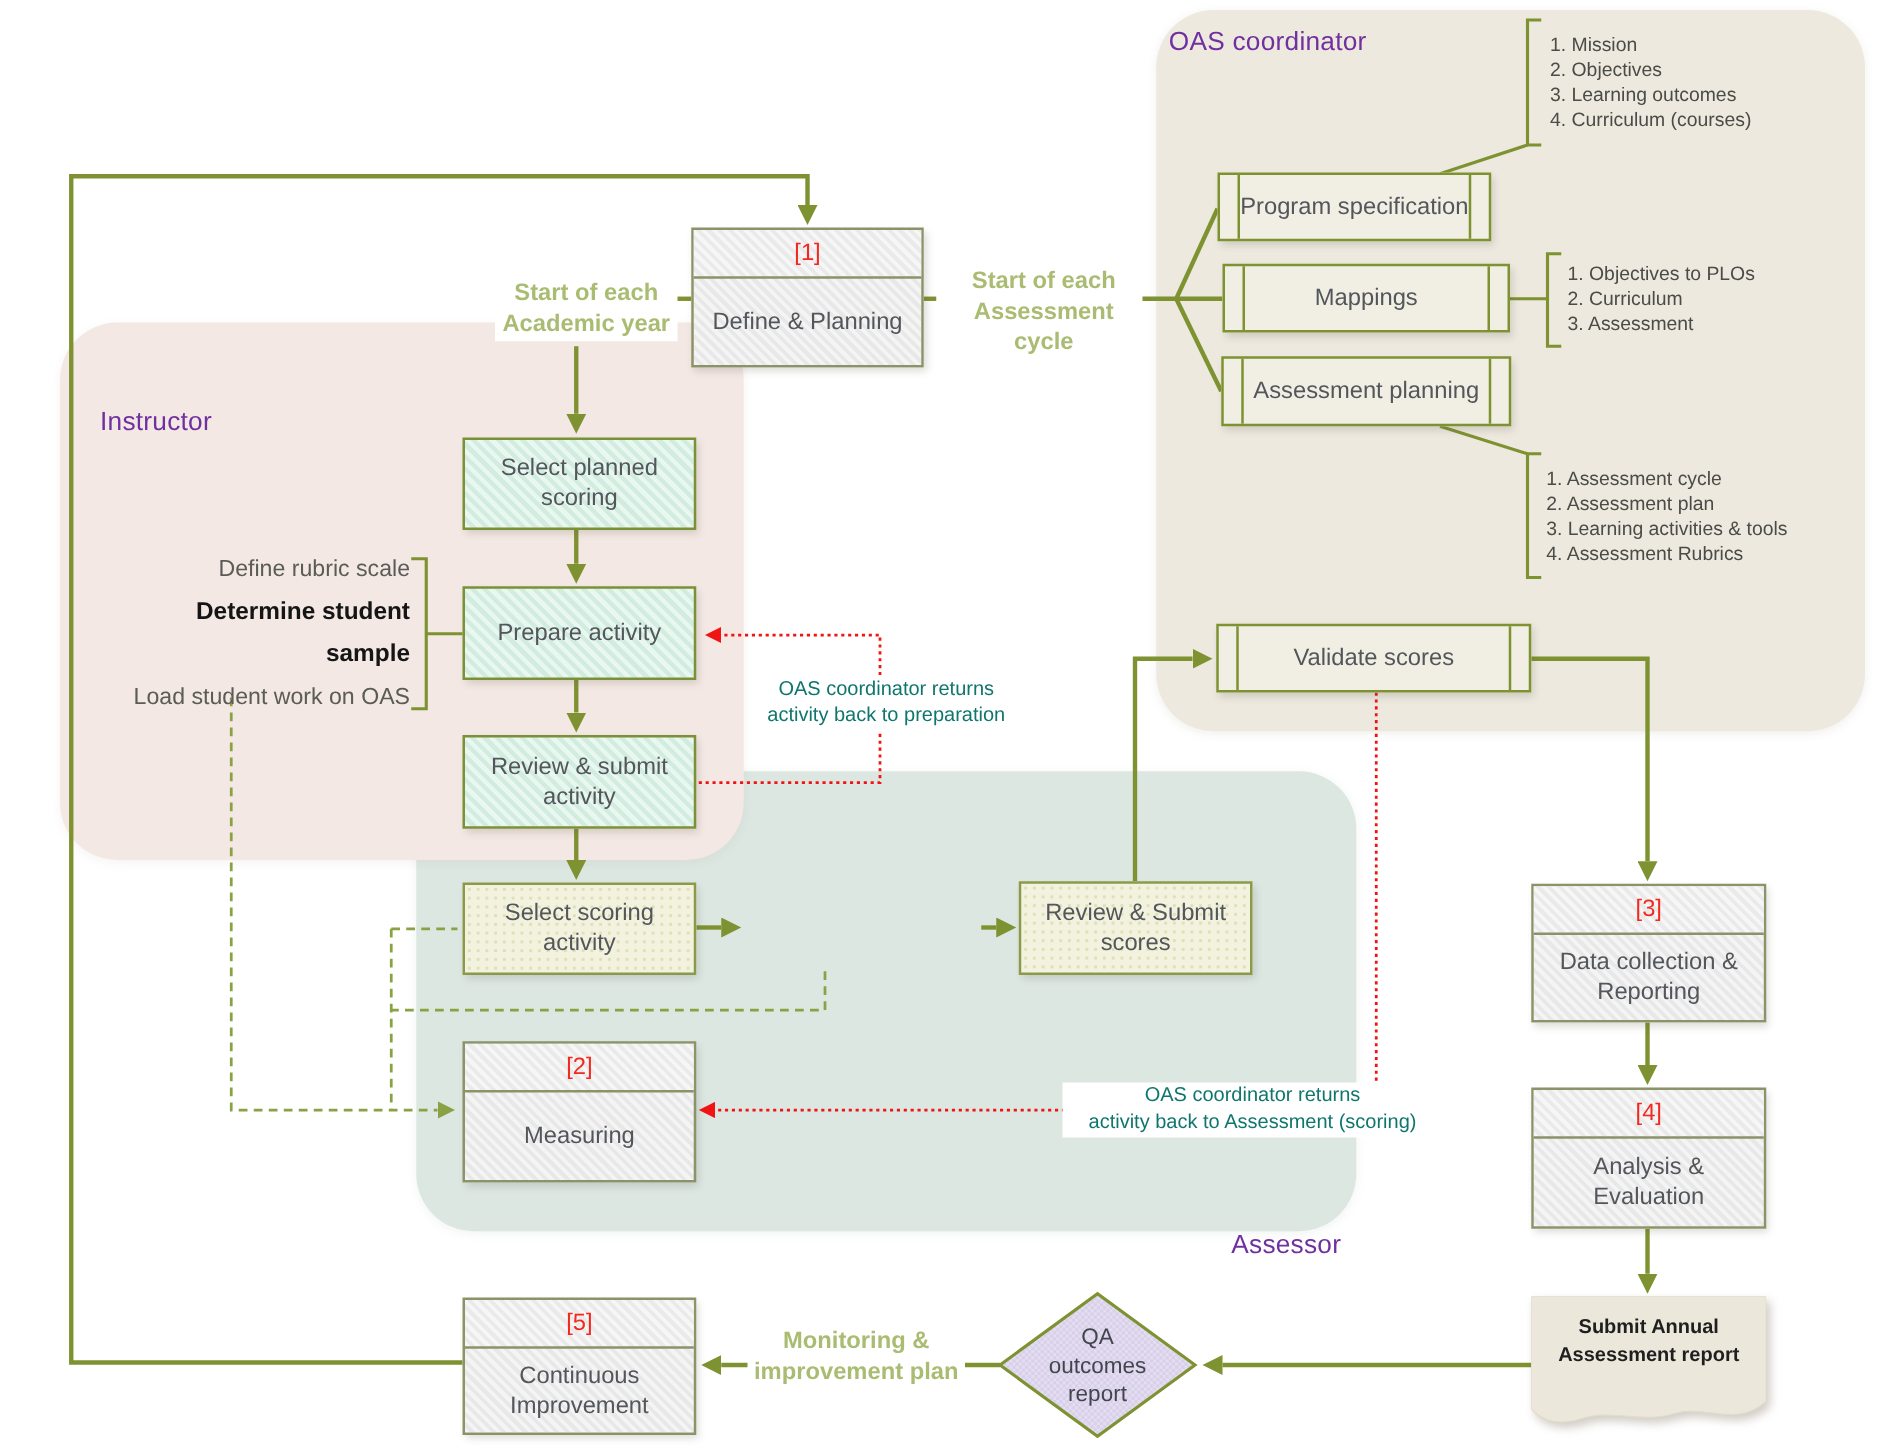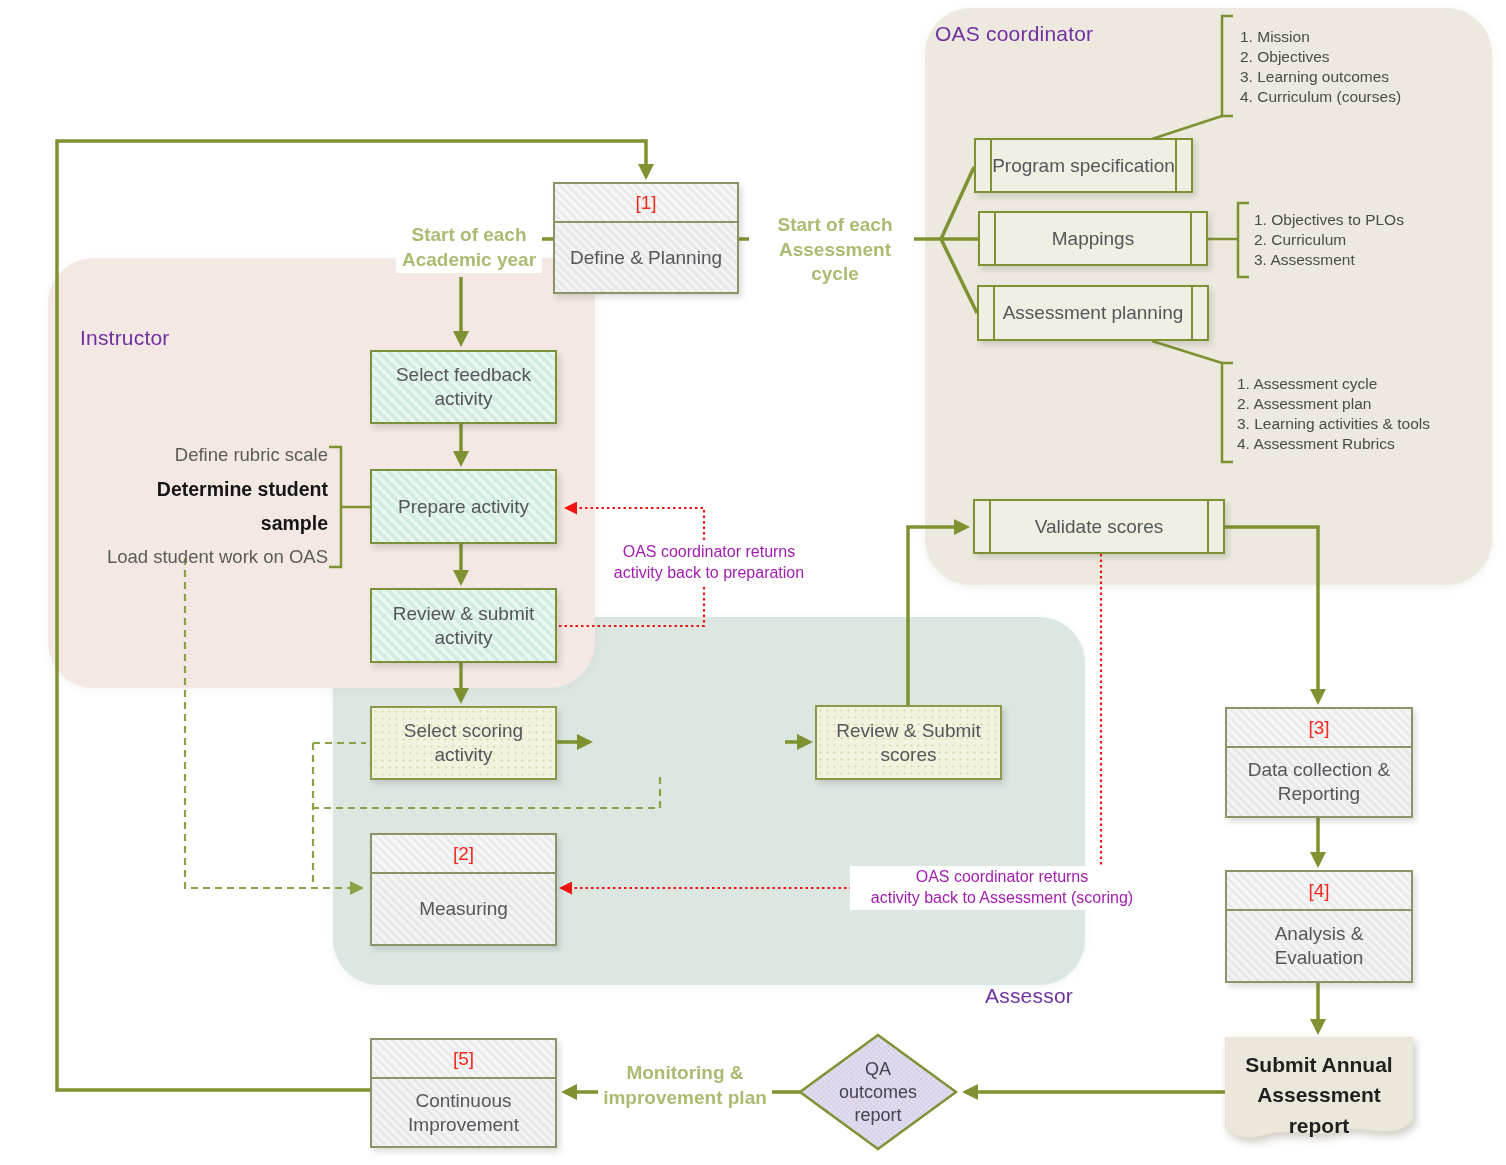--- a/index.html
+++ b/index.html
@@ -30,29 +30,29 @@
   .cream{border:2px solid #8A9A4A;background-color:#F2F2DE;
         background-image:radial-gradient(#dfe0ba 1.1px,rgba(0,0,0,0) 1.3px);background-size:7px 7px;}
   .predef{border:2px solid #7E9231;background:#F1EEE3;}
   .predef::before,.predef::after{content:"";position:absolute;top:0;bottom:0;width:0;
         border-left:2px solid #7E9231;}
   .predef::before{left:14px;} .predef::after{right:14px;}
 
   
   .ann{position:absolute;z-index:4;text-align:center;white-space:pre-line;line-height:1.3;}
   .olight{color:#A9BC72;font-size:19px;background:#fff;padding:1px 3px;font-weight:bold;}
-  .onote{color:#a21caf;font-size:16px;background:#fff;padding:1px 4px;}
+  .onote{color:#0f766e;font-size:16px;background:#fff;padding:1px 4px;}
   .listtxt{position:absolute;z-index:4;font-size:15.5px;color:#4B4B47;line-height:20px;text-align:left;}
   .listtxt div{white-space:nowrap;}
   .notes{position:absolute;z-index:4;text-align:right;font-size:18.5px;color:#5B5B57;line-height:34px;}
   .notes .strong{color:#151515;font-weight:700;font-size:19.5px;}
 
   .docwrap{position:absolute;z-index:3;}
   .docwrap svg{filter:drop-shadow(3px 4px 4px rgba(120,105,85,.35));}
-  .doctext{position:absolute;z-index:4;text-align:center;font-size:21px;font-weight:700;
+  .doctext{position:absolute;z-index:4;text-align:center;font-size:16px;font-weight:700;
         color:#1F1F1F;white-space:pre-line;line-height:1.45;}
   .diamondtext{position:absolute;z-index:4;text-align:center;font-size:18px;color:#43454E;
         white-space:pre-line;line-height:1.28;}
 </style>
 </head>
 <body>
 
 <div id="canvas">
 
   <div class="region region-beige" style="left:925px;top:8px;width:567px;height:577px"></div>
@@ -144,21 +144,21 @@
   <div class="node gray" style="left:1225px;top:870px;width:188px;height:113px">
     <div class="hdr">[4]</div>
     <div class="body">Analysis &amp; Evaluation</div>
   </div>
   <div class="node gray" style="left:370px;top:1038px;width:187px;height:110px">
     <div class="hdr">[5]</div>
     <div class="body">Continuous Improvement</div>
   </div>
 
   <div class="node tealbox" style="left:370px;top:350px;width:187px;height:74px">
-    <div class="body">Select feedback activity</div>
+    <div class="body">Select planned scoring</div>
   </div>
   <div class="node tealbox" style="left:370px;top:469px;width:187px;height:75px">
     <div class="body">Prepare activity</div>
   </div>
   <div class="node tealbox" style="left:370px;top:588px;width:187px;height:75px">
     <div class="body">Review &amp; submit activity</div>
   </div>
 
   <div class="node cream" style="left:370px;top:706px;width:187px;height:74px">
     <div class="body">Select scoring activity</div>

